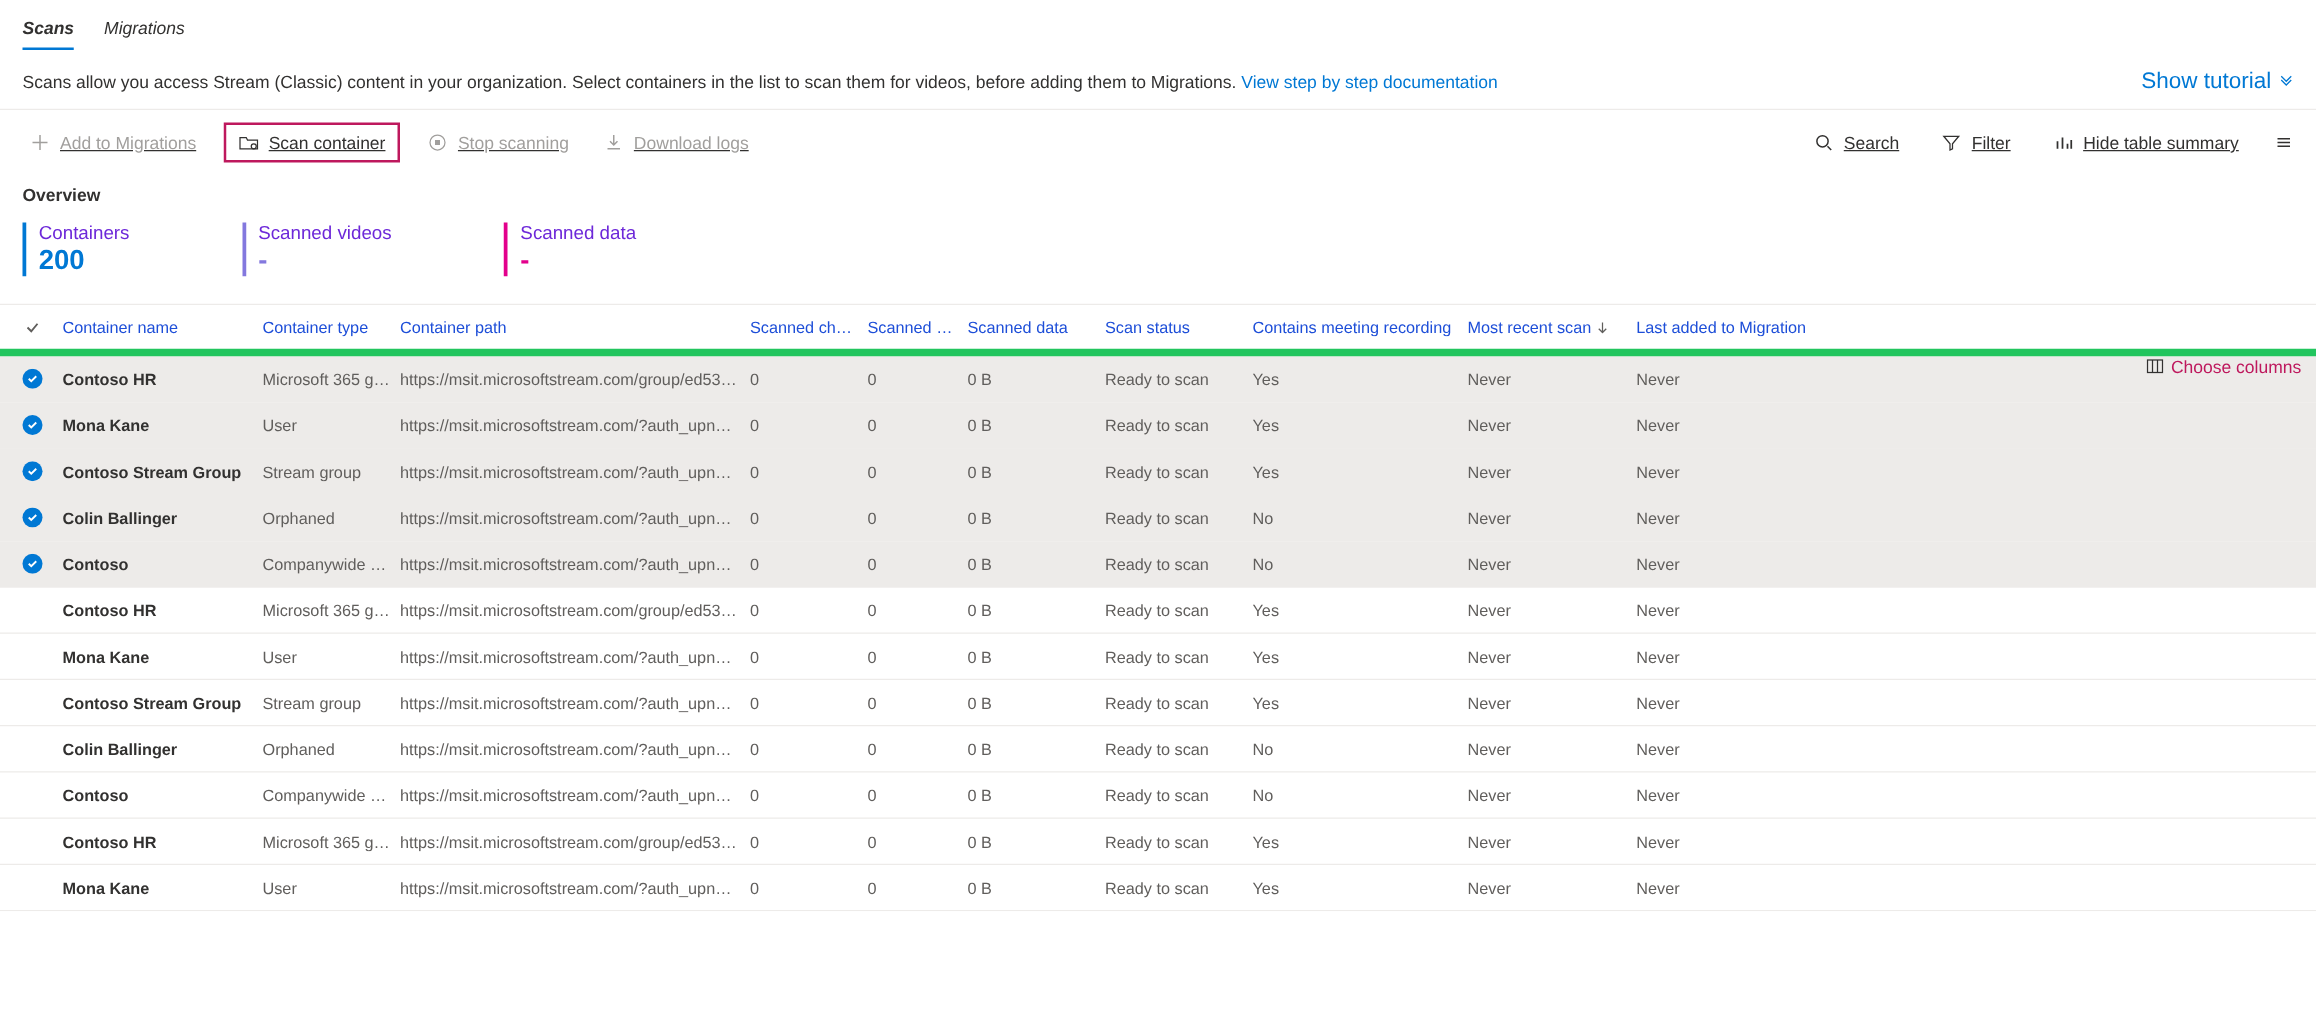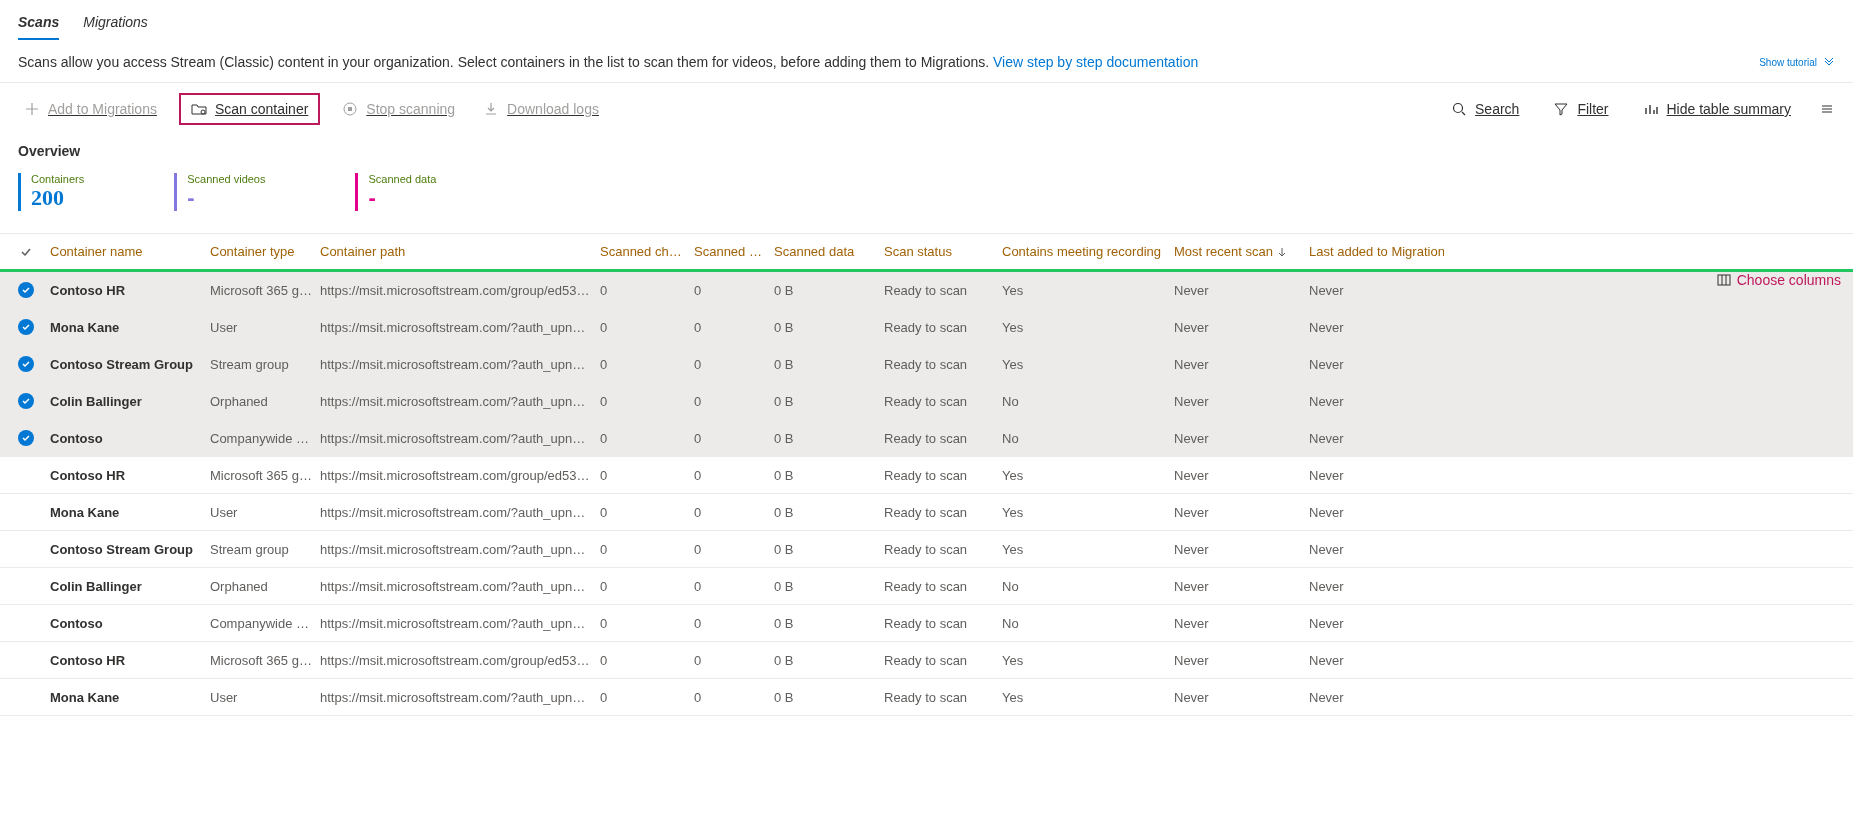--- a/index.html
+++ b/index.html
@@ -13,49 +13,49 @@
   }
   
   .tabs { display: flex; gap: 24px; padding: 0 18px; border-bottom: 0px solid transparent; margin-top: 8px;}
   .tab { padding: 6px 0 10px 0; font-size: 14px; color: #323130; cursor: pointer; position: relative; font-style: italic; }
   .tab.active { font-weight: 600; }
   .tab.active::after { content:""; position:absolute; left:0; right:0; bottom:0; height:2px; background:#0078d4; }
   
   .descrow { display:flex; justify-content:space-between; align-items:center; padding: 14px 18px 12px 18px; border-bottom:1px solid #edebe9; }
   .desc { font-size:14px; color:#323130; }
   .desc a { color:#0078d4; text-decoration:none; }
-  .showtut { color:#0078d4; cursor:pointer; font-size:10px; display:flex; align-items:center; gap:6px;}
+  .showtut { color:#0078d4; cursor:pointer; font-size:18px; display:flex; align-items:center; gap:6px;}
   .chev { width:12px; height:12px; }
   
   .toolbar { display:flex; justify-content:space-between; align-items:center; padding: 10px 18px 18px 18px; text-decoration: underline; }
   .toolbar-left { display:flex; align-items:center; gap:16px; }
   .toolbar-right { display:flex; align-items:center; gap:22px; }
   .tbtn { display:flex; align-items:center; gap:8px; font-size:14px; color:#323130; cursor:pointer; padding:4px 6px; }
   .tbtn.disabled { color:#a19f9d; cursor:default; }
   .tbtn .icon { width:16px; height:16px; display:flex; align-items:center; justify-content:center; }
   .tbtn.boxed { border:2px solid #be185d; padding:6px 10px; }
   .icon svg { width:16px; height:16px; }
   .more-icon { width:16px; height:16px; display:flex; align-items:center; justify-content:center; cursor:pointer; }
   
   .overview-title { padding: 0 18px; font-weight:600; font-size:14px; }
   .stats { display:flex; gap:90px; padding: 14px 18px 22px 18px; }
   .stat { display:flex; }
   .stat .bar { width:3px; margin-right:10px; }
   .stat .bar.blue { background:#0078d4; }
   .stat .bar.purple { background:#8378de; }
   .stat .bar.pink { background:#e3008c; }
-  .stat .lbl { font-size:11px; color:#4d7c0f; }
+  .stat .lbl { font-size:15px; color:#6d28d9; }
   .stat .val { font-size:22px; font-weight:600; }
-  .stat .val.blue { color:#0078d4;font-family:Liberation Serif, serif; }
+  .stat .val.blue { color:#0078d4; }
   .stat .val.purple { color:#8378de; }
   .stat .val.pink { color:#e3008c; }
   
   .table { width:100%; }
   .thead, .trow { display:grid; grid-template-columns: 40px 160px 110px 280px 94px 80px 110px 118px 172px 135px 135px 120px; align-items:center; font-size:13px; }
-  .thead { color:#a16207; padding:10px 10px; border-top:1px solid #edebe9; border-bottom:3px solid #22c55e;}
+  .thead { color:#1d4ed8; padding:10px 10px; border-top:1px solid #edebe9; border-bottom:6px solid #22c55e;}
   .thead .th { white-space:nowrap; overflow:hidden; text-overflow:ellipsis; padding-right:8px;}
   .thead .th.sortable { display:flex; align-items:center; gap:4px; }
   .choosecol { position:absolute; right:12px; display:flex; gap:6px; align-items:center; color:#be185d;}
   .thead-wrap { position:relative; }
   .trow { padding:10px 10px; border-bottom:1px solid #edebe9; }
   .trow.sel { background:#edebe9; }
   .trow .td { white-space:nowrap; overflow:hidden; text-overflow:ellipsis; padding-right:8px; color:#605e5c;}
   .trow .td.name { font-weight:600; color:#323130; }
   .checkcell { display:flex; align-items:center; justify-content:center; }
   .checkmark { width:12px; height:12px; color:#605e5c;}

